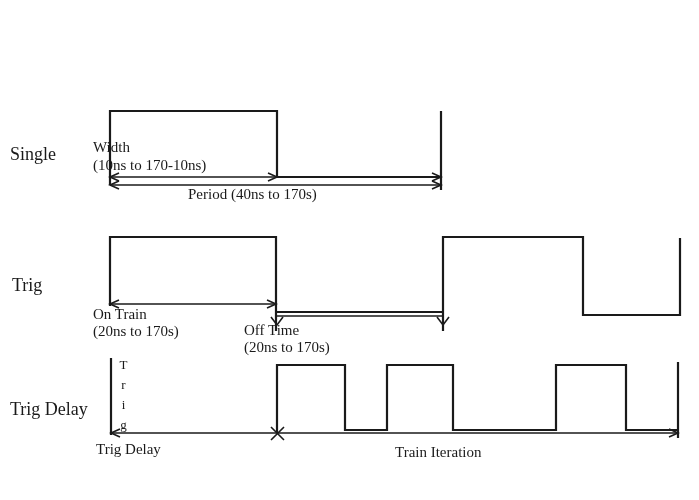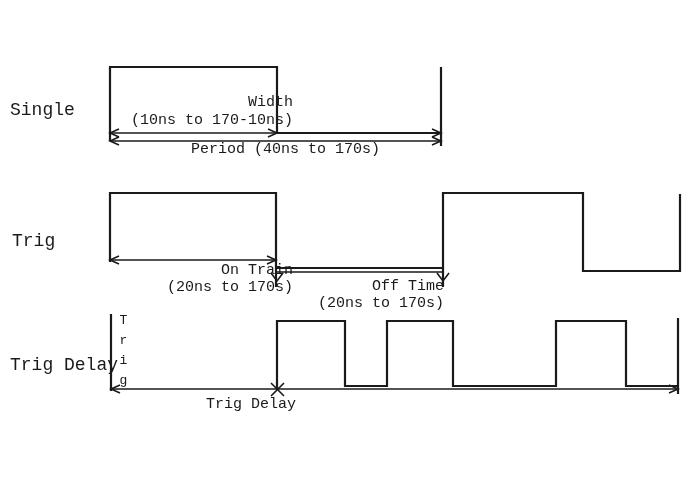--- a/index.html
+++ b/index.html
@@ -7,38 +7,39 @@
     --line: #1a1a1a;
     --text: #1a1a1a;
   }
   * { margin: 0; padding: 0; box-sizing: border-box; }
   html, body { background: var(--bg); }
   .stage {
     position: relative;
     width: 699px;
     height: 452px;
     background: var(--bg);
-    font-family: Liberation Mono, monospace;
+    font-family: Liberation Serif, serif;
     color: var(--text);
     overflow: hidden;
+    margin-top: 44px;
   }
   svg.canvas { position: absolute; left: 0; top: 0; }
   svg.canvas path, svg.canvas polyline { fill: none; stroke: var(--line); }
   .wf   { stroke-width: 2.2; }
   .meas { stroke-width: 1.6; }
   .lbl {
     position: absolute;
     color: var(--text);
     white-space: nowrap;
   }
   .row-lbl { font-size: 18px; line-height: 20px; }
   .ann {
     position: absolute;
     width: 200px;
-    text-align: right;
+    text-align: left;
     font-size: 15px;
     line-height: 18px;
     color: var(--text);
   }
   .ann div { white-space: nowrap; }
   .vert-lbl {
     position: absolute;
     writing-mode: vertical-rl;
     text-orientation: upright;
     font-size: 13px;
@@ -91,21 +92,21 @@
     </g>
   </svg>
 
   <div class="lbl row-lbl" style="left:10px; top:100px;">Single</div>
 
   <div class="ann" style="left:93px; top:94px;">
     <div>Width</div>
     <div>(10ns to 170-10ns)</div>
   </div>
 
-  <div class="ann" style="left:180px; top:141px;">
+  <div class="ann" style="left:188px; top:141px;">
     <div>Period (40ns to 170s)</div>
   </div>
 
   <div class="lbl row-lbl" style="left:12px; top:231px;">Trig</div>
 
   <div class="ann" style="left:93px; top:262px; line-height:17px;">
     <div>On Train</div>
     <div>(20ns to 170s)</div>
   </div>
 
@@ -115,14 +116,17 @@
   </div>
 
   <div class="lbl row-lbl" style="left:10px; top:355px;">Trig Delay</div>
 
   <div class="vert-lbl" style="left:116px; top:313px;">Trig</div>
 
   <div class="ann" style="left:96px; top:396px;">
     <div>Trig Delay</div>
   </div>
 
+  <div class="ann" style="left:395px; top:399px;">
+    <div>Train Iteration</div>
+  </div>
 
 </div>
 
 </body></html>

